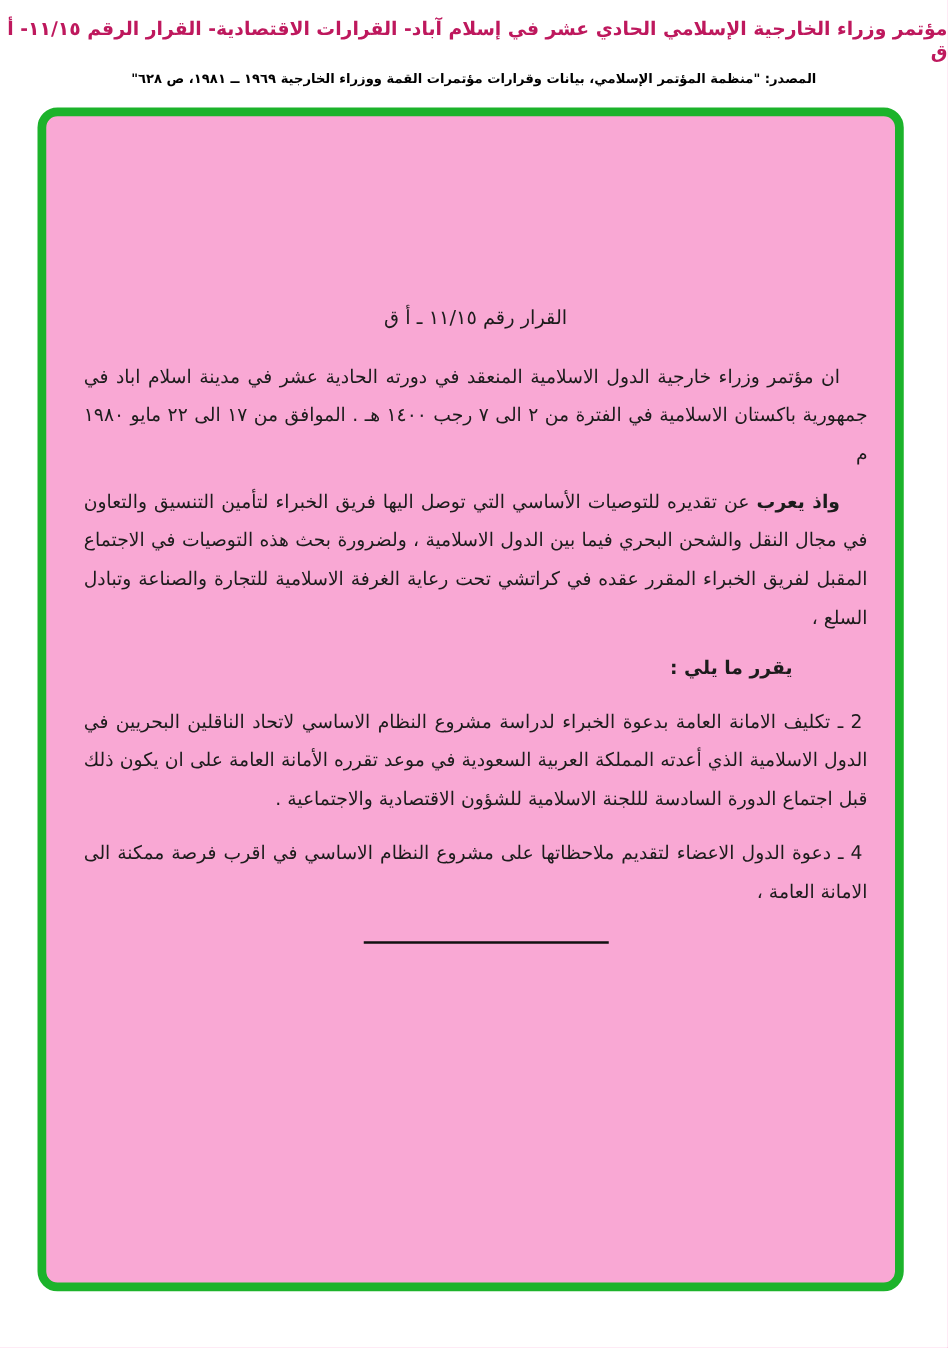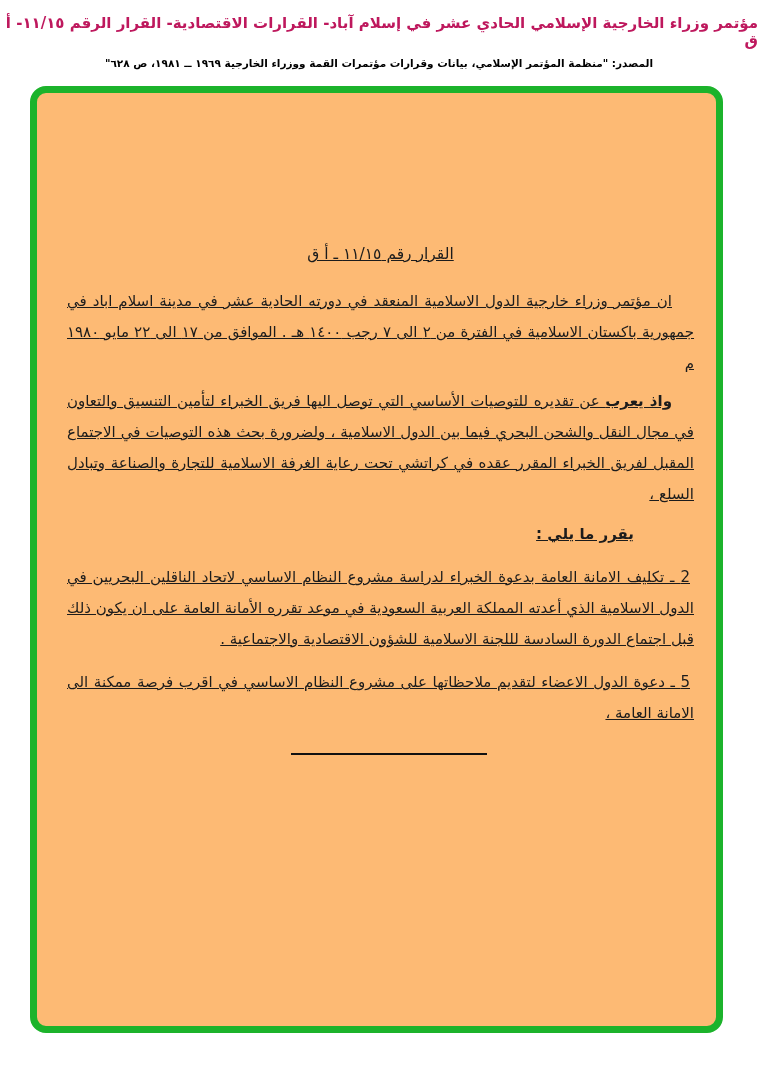--- a/index.html
+++ b/index.html
@@ -35,22 +35,21 @@
     margin-top:7px;
     color:#000;
   }
   
   .doc-frame{
     position:absolute;
     left:30px;top:86px;
     width:693px;height:947px;
     border:7px solid var(--frame-green);
     border-radius:16px;
-    background:#fdba74;
-    text-decoration:underline;
+    background:#f9a8d4;
   }
   
   .doc-content{
     direction:rtl;
     padding:146px 22px 0 30px;
     font-size:15px;
     line-height:31px;
     text-align:justify;
     text-align-last:right;
   }
@@ -111,18 +110,18 @@
 
     <p class="para"><span></span><span>ان مؤتمر وزراء خارجية الدول الاسلامية المنعقد في دورته الحادية عشر في مدينة اسلام اباد في جمهورية باكستان الاسلامية في الفترة من ٢ الى ٧ رجب ١٤٠٠ هـ . الموافق من ١٧ الى ٢٢ مايو ١٩٨٠ م</span></p>
 
 
 
     <p class="para"><span class="bold-lead">واذ يعرب</span><span> عن تقديره للتوصيات الأساسي التي توصل اليها فريق الخبراء لتأمين التنسيق والتعاون في مجال النقل والشحن البحري فيما بين الدول الاسلامية ، ولضرورة بحث هذه التوصيات في الاجتماع المقبل لفريق الخبراء المقرر عقده في كراتشي تحت رعاية الغرفة الاسلامية للتجارة والصناعة وتبادل السلع ،</span></p>
 
     <p class="decision-intro">يقرر ما يلي :</p>
 
     <p class="item">2 ـ تكليف الامانة العامة بدعوة الخبراء لدراسة مشروع النظام الاساسي لاتحاد الناقلين البحريين في الدول الاسلامية الذي أعدته المملكة العربية السعودية في موعد تقرره الأمانة العامة على ان يكون ذلك قبل اجتماع الدورة السادسة لللجنة الاسلامية للشؤون الاقتصادية والاجتماعية .</p>
-    <p class="item">5 ـ دعوة الدول الاعضاء لتقديم ملاحظاتها على مشروع النظام الاساسي في اقرب فرصة ممكنة الى الامانة العامة ،</p>
+    <p class="item">4 ـ دعوة الدول الاعضاء لتقديم ملاحظاتها على مشروع النظام الاساسي في اقرب فرصة ممكنة الى الامانة العامة ،</p>
 
     <div class="end-divider"></div>
 
   </div>
 </div>
 
 </body></html>

